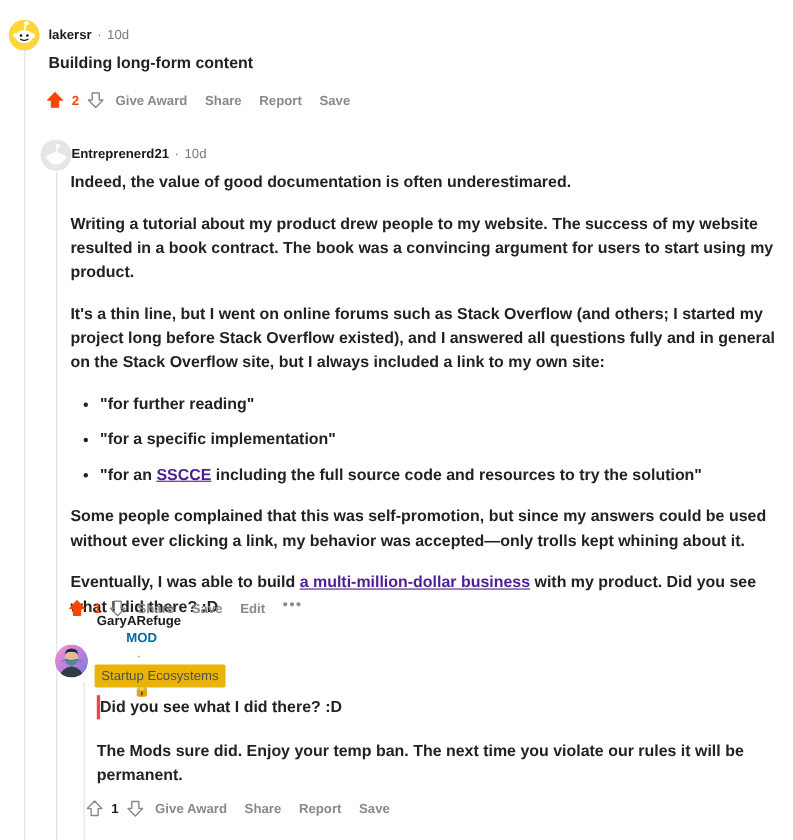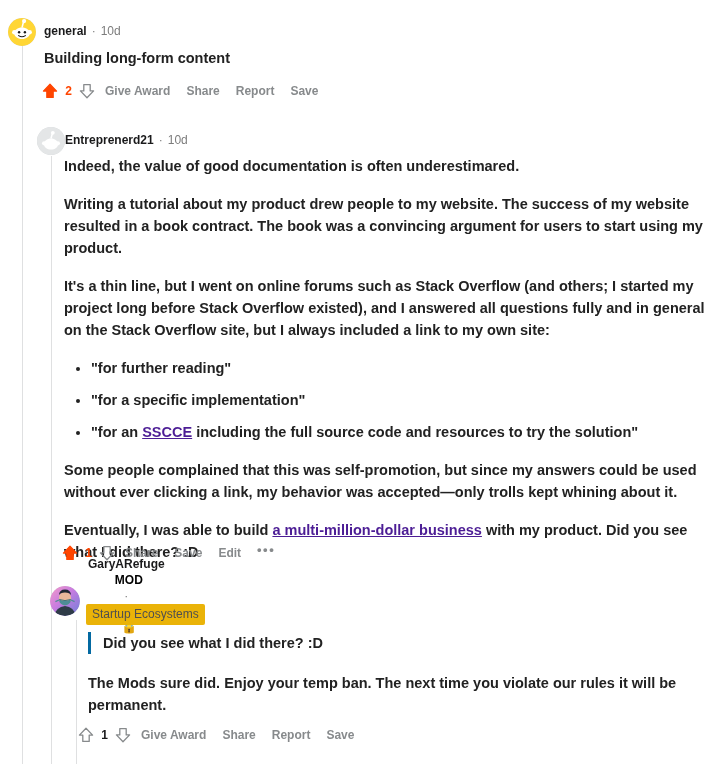--- a/index.html
+++ b/index.html
@@ -37,21 +37,21 @@
     position: absolute;
     display: flex;
     align-items: center;
     font-size: 12px;
     line-height: 16px;
     font-weight: 700;
     color: #1c1c1c;
     white-space: nowrap;
   }
   .chead .uname { font-weight: 700; color: #1a1a1b; }
-  .chead .mod  { font-weight: 700; color: #000000; margin-left: 5px; }
+  .chead .mod  { font-weight: 700; color: #0369a1; margin-left: 5px; }
   .chead .dot  { color: #7c7c7c; font-weight: 400; margin: 0 5px; }
   .chead .age  { color: #7c7c7c; font-weight: 400; }
   .chead .lock { margin-left: 6px; font-size: 13px; line-height: 13px; }
 
   .flair {
     position: absolute;
     display: inline-block;
     background: #eab308;
     color: #4f4f50;
     font-size: 12px;
@@ -77,22 +77,21 @@
     list-style: disc;
   }
   .body li { margin: 0 0 10px 0; }
   .body li:last-child { margin-bottom: 0; }
   .body a {
     color: #4c1d95;
     text-decoration: underline;
   }
 
   .quote {
-    border-left: 3px solid #0369a1;
-    padding-left: 12px;
+    border-left: 3px solid #ef4444;
     margin: 0 0 18px 0;
     color: #222222;
   }
 
   
   .actions {
     position: absolute;
     display: flex;
     align-items: center;
     font-size: 12px;
@@ -144,21 +143,21 @@
         <circle cx="21.6" cy="14.3" r="2.3" fill="#ffffff"></circle>
         <path d="M14 9.6 L15.6 3.6" stroke="#ffffff" stroke-width="1.6" fill="none"></path>
         <circle cx="16.1" cy="3.1" r="2.1" fill="#ffffff"></circle>
         <circle cx="11.1" cy="14.3" r="1.2" fill="#1a1a1b"></circle>
         <circle cx="16.9" cy="14.3" r="1.2" fill="#1a1a1b"></circle>
         <path d="M10.6 17.6 q3.4 2.2 6.8 0" stroke="#1a1a1b" stroke-width="1.1" fill="none" stroke-linecap="round"></path>
       </svg>
     </div>
 
     <div class="chead" style="left:44px; top:23px;">
-      <span class="uname">general</span>
+      <span class="uname">lakersr</span>
       <span class="dot">·</span>
       <span class="age">10d</span>
     </div>
 
     <div class="body" style="left:44px; top:47px; width:650px;">
       <p>Building long-form content</p>
     </div>
 
     <div class="actions" style="left:40px; top:81px;">
       <div class="arrowbox">

